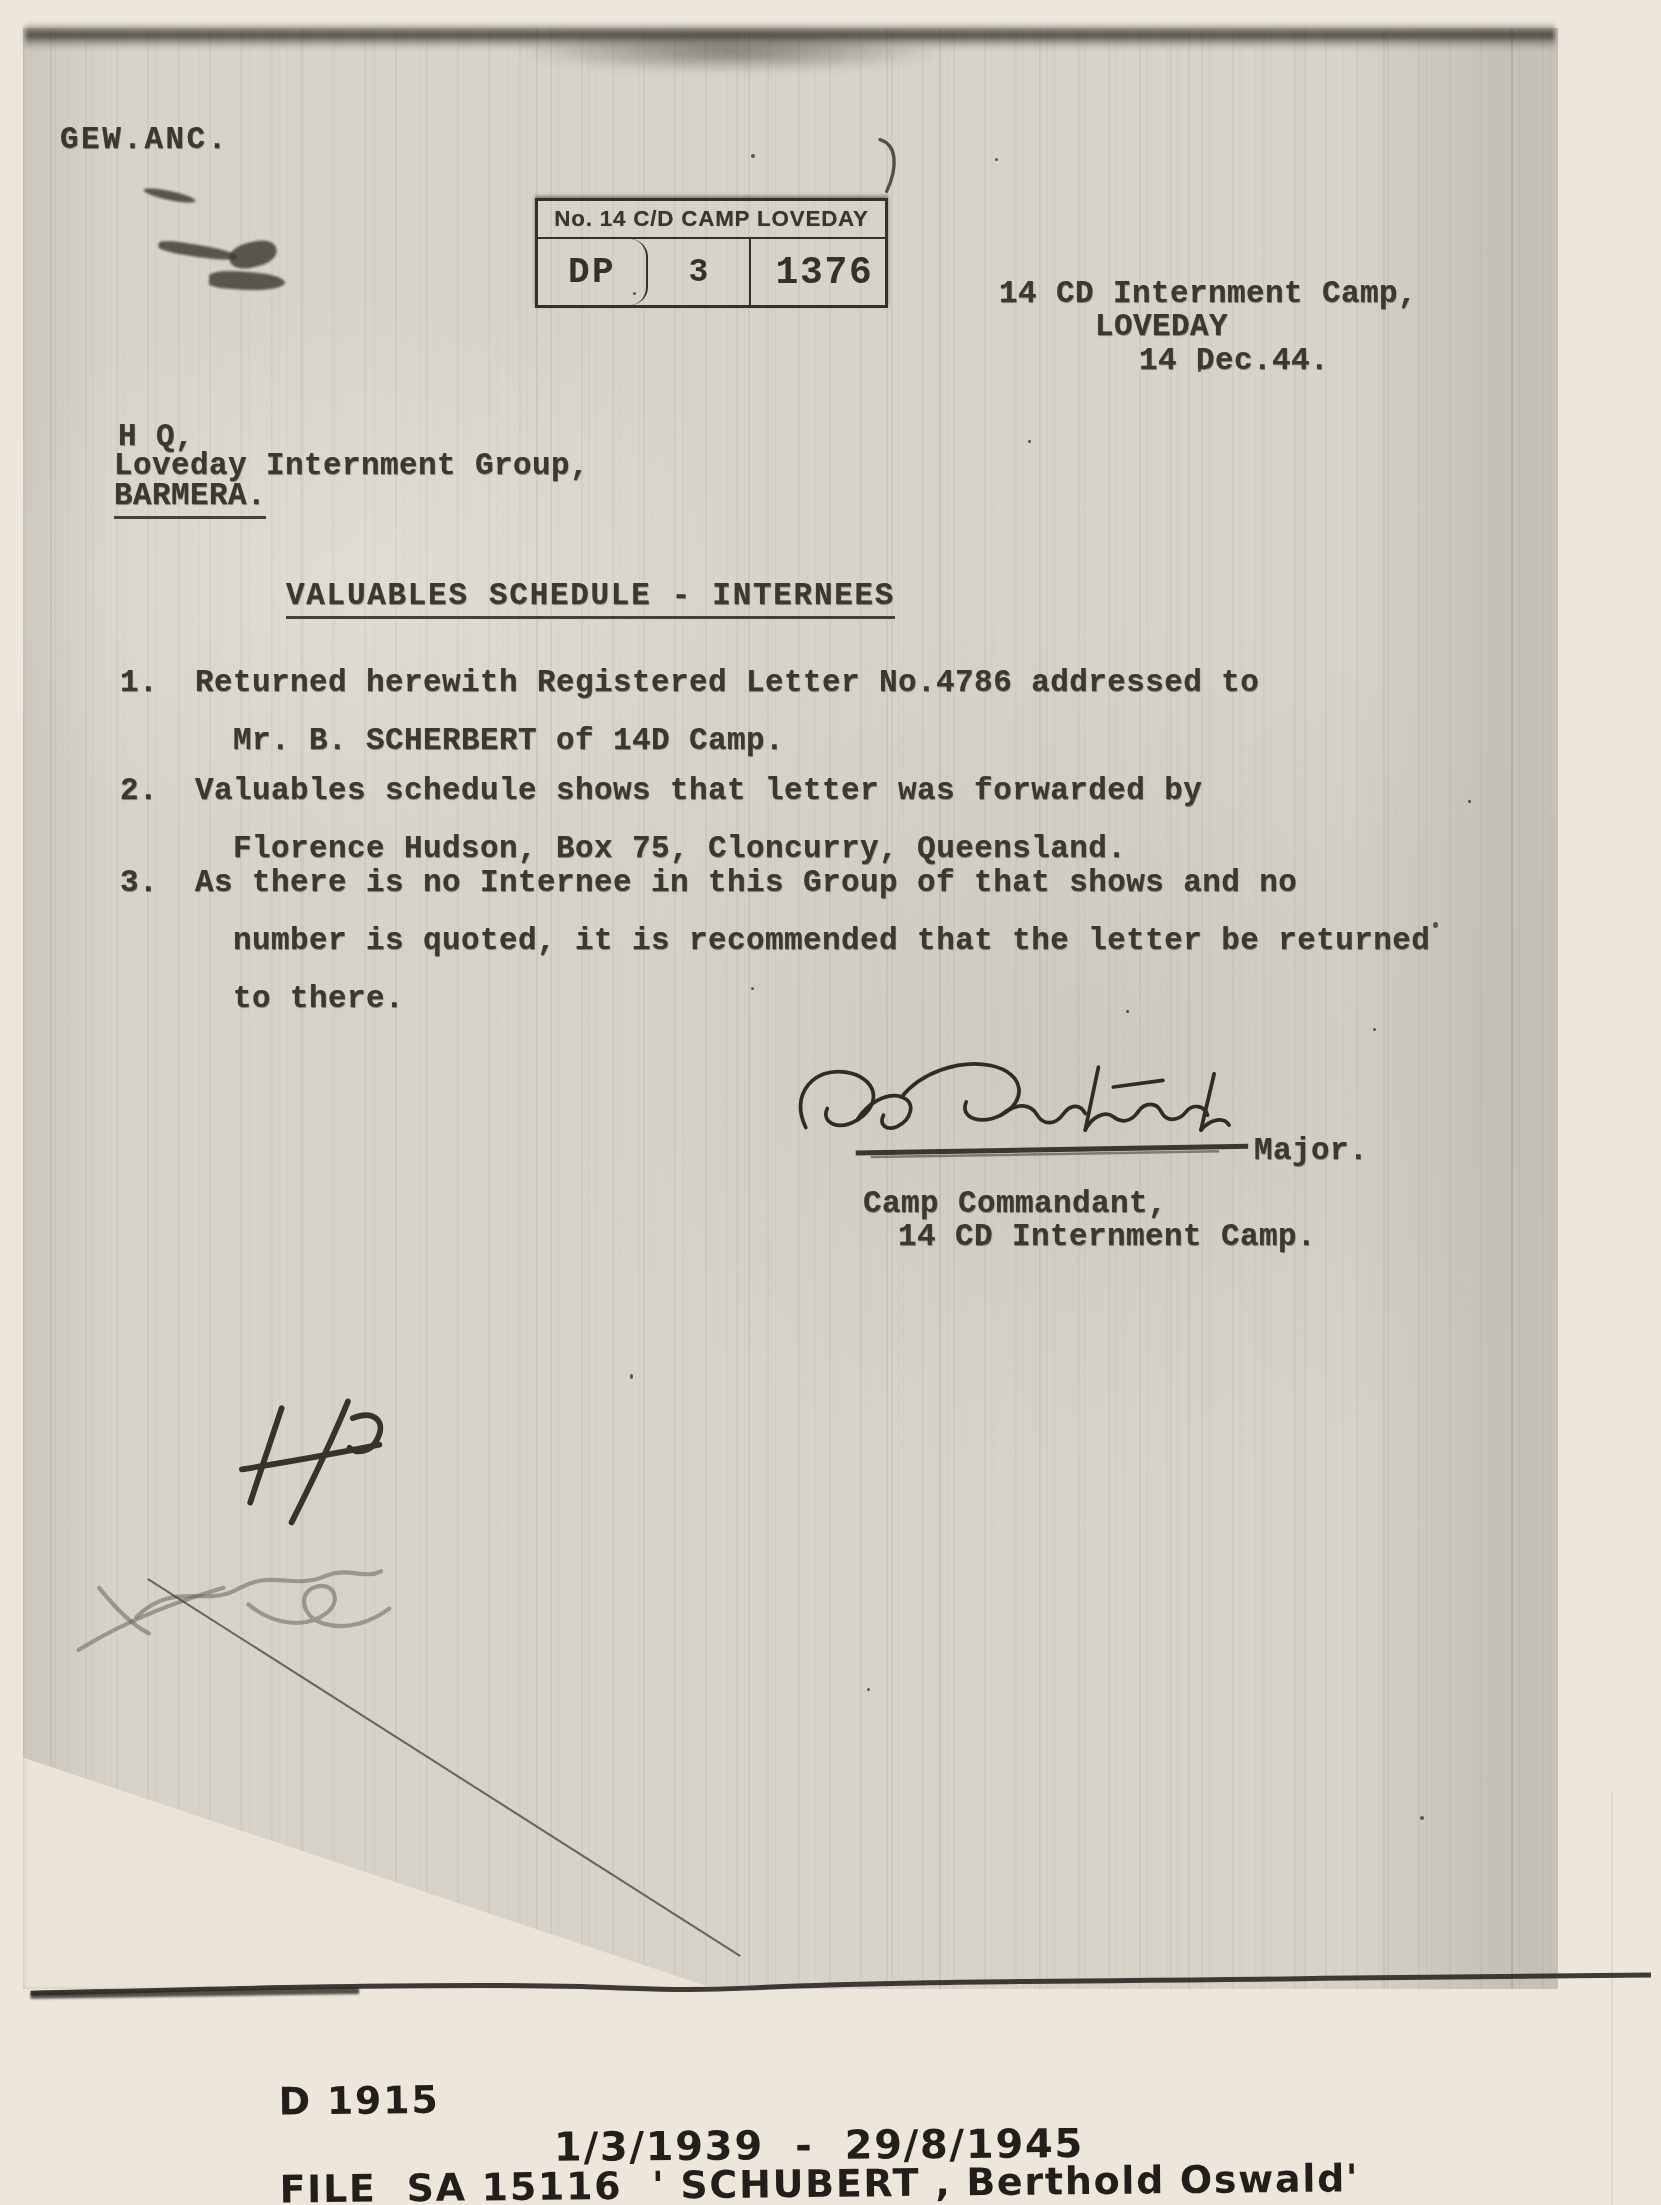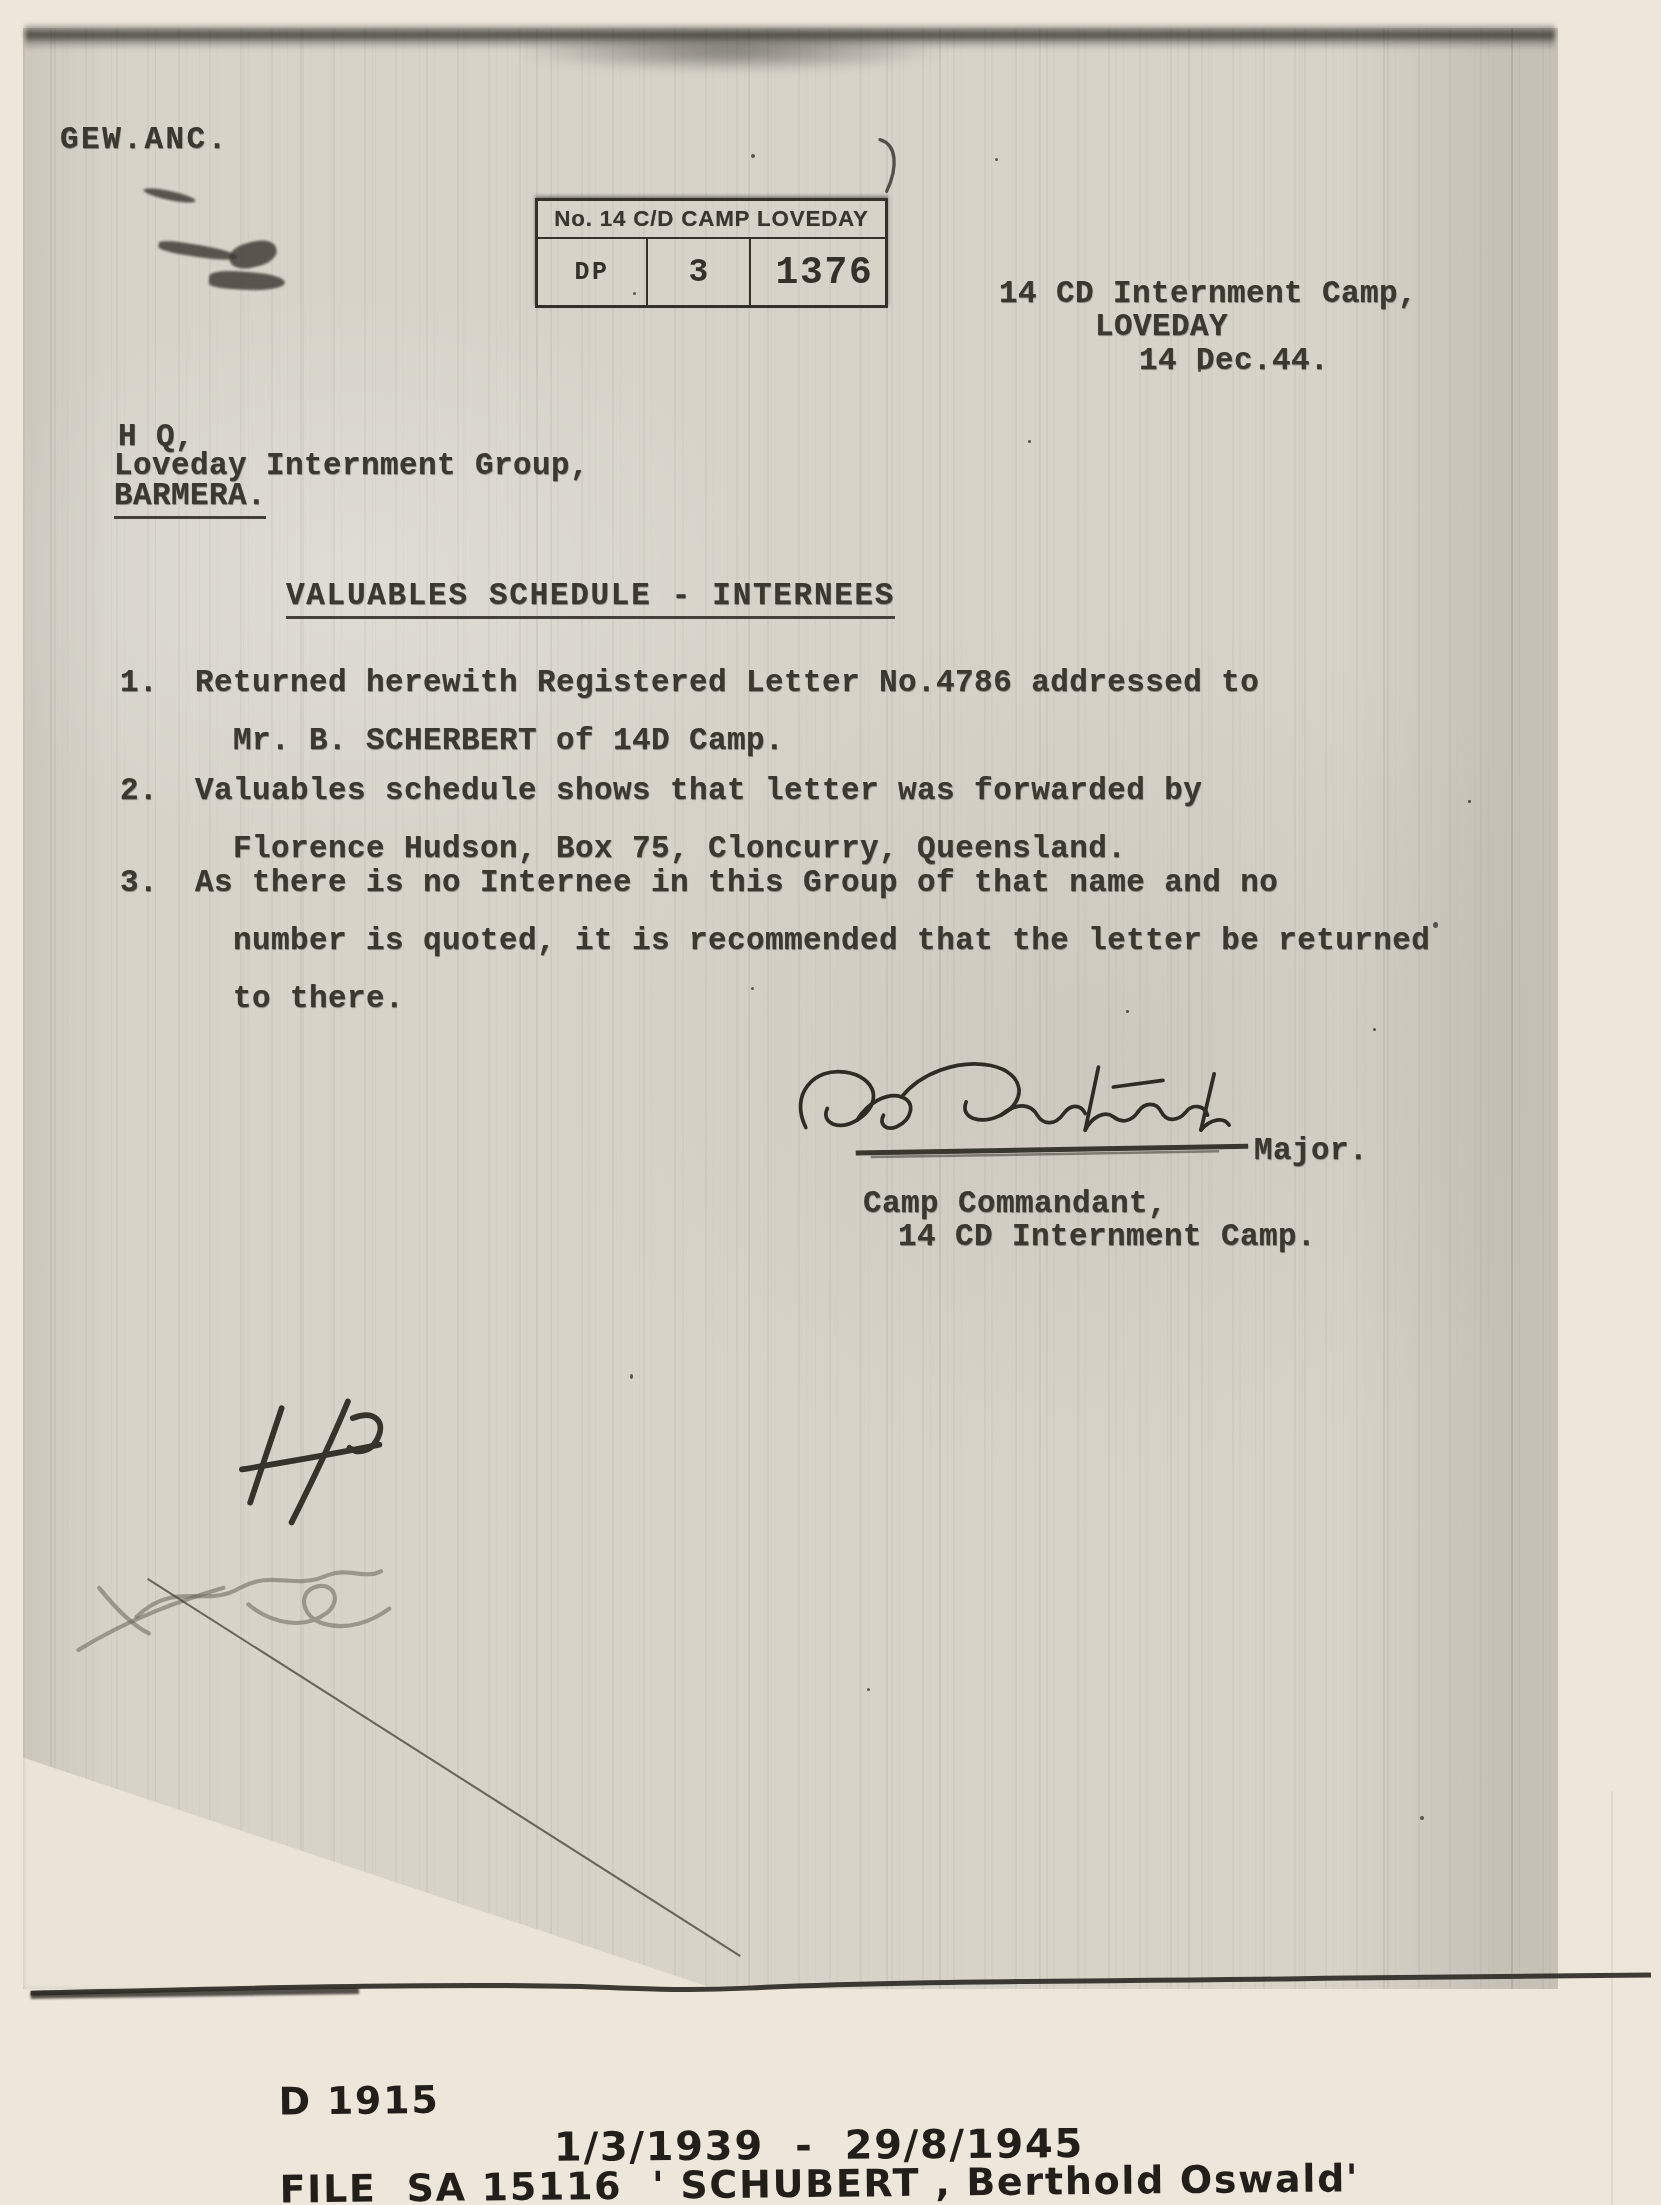--- a/index.html
+++ b/index.html
@@ -53,21 +53,21 @@
     box-shadow:0 -2.5px 3.3px rgba(40,37,32,0.5);
     margin-top:46px;
   }
   .stamp-header{
     flex:0 0 36px;border-bottom:2.5px solid #34312b;display:flex;align-items:center;justify-content:center;
     font-family:"Liberation Sans", sans-serif;font-weight:700;font-size:22.4px;letter-spacing:0.8px;color:#393630;
     text-shadow:0 0 0.8px rgba(57,54,48,0.6);
   }
   .stamp-row{flex:1;display:flex;}
   .stamp-cell{display:flex;align-items:center;justify-content:center;color:#34312b;font-weight:700;}
-  .stamp-cell.c1{flex:0 0 108px;border-right:2.5px solid #34312b;font-size:25px;letter-spacing:2.5px;}
+  .stamp-cell.c1{flex:0 0 108px;border-right:2.5px solid #34312b;font-size:36px;letter-spacing:2.5px;border-radius:18px;}
   .stamp-cell.c2{flex:0 0 101px;border-right:2.5px solid #34312b;font-size:33px;}
   .stamp-cell.c3{flex:1;font-size:38px;letter-spacing:1.7px;position:relative;left:6.6px;}
   
   .hand{
     position:absolute;color:#221f1a;font-family:"DejaVu Sans", sans-serif;font-weight:700;
     white-space:pre;letter-spacing:1.7px;
   }
   
   .speck{position:absolute;width:4.1px;height:4.1px;border-radius:50%;background:rgba(45,42,37,0.75);}
   .smudge{position:absolute;background:rgba(58,54,47,0.8);border-radius:50%;filter:blur(0.8px);}
@@ -147,21 +147,21 @@
 </div>
 
 <div class="tw para" style="left:120px;top:736px;width:1294px">
   <span class="num">2.</span>
   <span><span>Valuables schedule shows that letter was forwarded by</span><br>
   <span>Florence Hudson, Box 75, Cloncurry, Queensland.</span></span>
 </div>
 
 <div class="tw para" style="left:120px;top:828px;width:1344px">
   <span class="num">3.</span>
-  <span><span>As there is no Internee in this Group of that name and no</span><br>
+  <span><span>As there is no Internee in this Group of that shows and no</span><br>
   <span>number is quoted, it is recommended that the letter be returned</span><br>
   <span>to there.</span></span>
 </div>
 
 <svg width="498" height="124" style="left:780px;top:1049px" viewBox="0 0 600 150">
   <g fill="none" stroke="#2f2c26" stroke-width="4.5" stroke-linecap="round">
     <path d="M30,95 C10,55 40,22 78,28 C116,34 124,66 92,86 C70,99 48,90 56,72"></path>
     <path d="M92,86 C104,66 128,52 146,58 C164,64 158,86 140,94 C128,99 118,92 124,80"></path>
     <path d="M146,58 C168,30 214,12 254,20 C296,29 298,64 266,80 C242,92 216,84 224,64"></path>
     <path d="M266,80 C286,64 302,66 310,80 C318,93 332,92 342,78 C350,67 362,66 368,78"></path>

